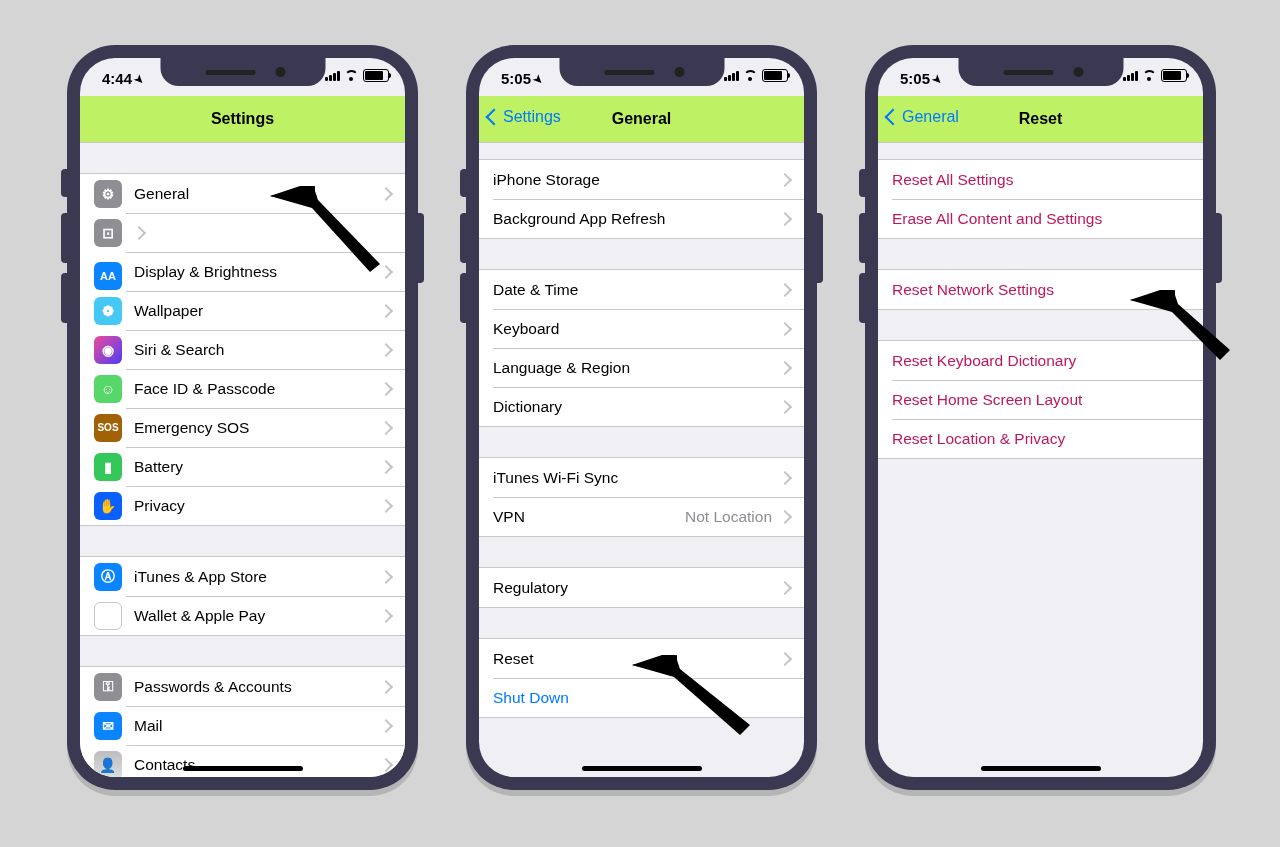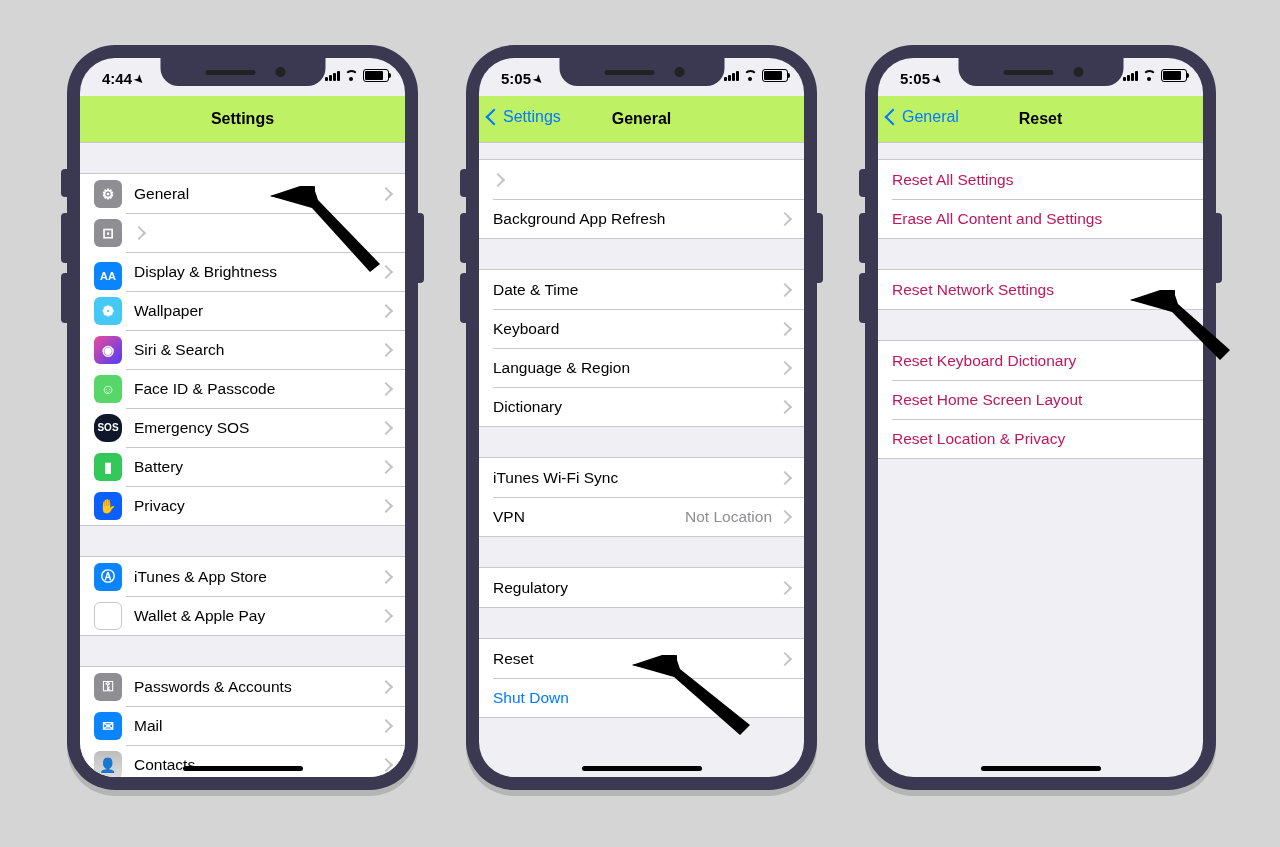--- a/index.html
+++ b/index.html
@@ -80,21 +80,21 @@
   
   .arrow{position:absolute;z-index:100;}
   .arrow svg{display:block;}
   
   .ic-general{background:#8e8e93;}
   .ic-control{background:#8e8e93;}
   .ic-display{background:#0a84ff;margin-top:8px;}
   .ic-wallpaper{background:#46c8f5;}
   .ic-siri{background:linear-gradient(135deg,#ec4b9b,#4f3df5);}
   .ic-faceid{background:#57d76a;}
-  .ic-sos{background:#0f172a;border-radius:12px;}
+  .ic-sos{background:#a16207;}
   .ic-battery{background:#34c759;}
   .ic-privacy{background:#0a60ff;}
   .ic-itunes{background:#0a84ff;}
   .ic-wallet{background:#fff;border:1px solid #c8c7cc;box-sizing:border-box;}
   .ic-passwords{background:#8e8e93;}
   .ic-mail{background:#0a84ff;}
   .ic-contacts{background:linear-gradient(#bdbdbd,#dedede);}
 </style>
 </head>
 <body>
@@ -232,20 +232,21 @@
       <div class="back">
             <span class="chev-left"></span>
             <span>Settings</span>
           </div>
       <div class="title">General</div>
     </div>
 
     <div class="gap-sm"></div>
     <div class="group">
       <div class="row noicon">
+            <span class="label">iPhone Storage</span>
             <span class="chev"></span>
           </div>
       <div class="row noicon">
             <span class="label">Background App Refresh</span>
             <span class="chev"></span>
           </div>
     </div>
 
     <div class="gap"></div>
     <div class="group">

